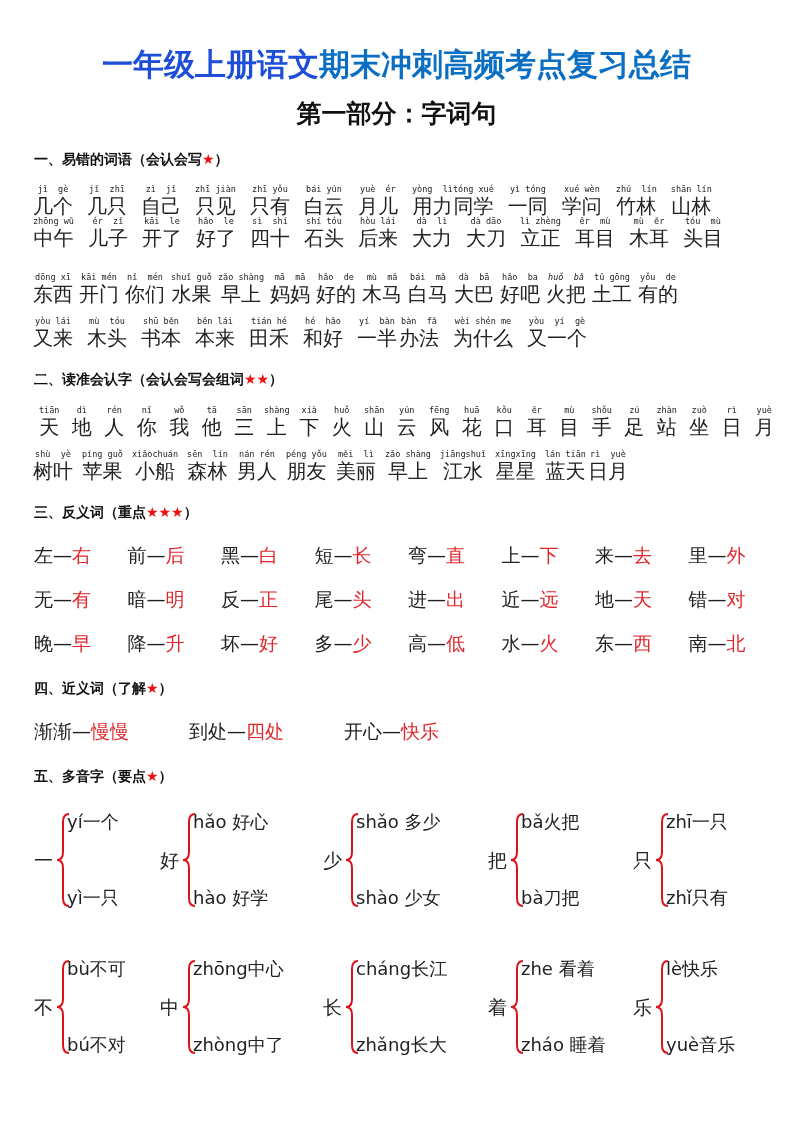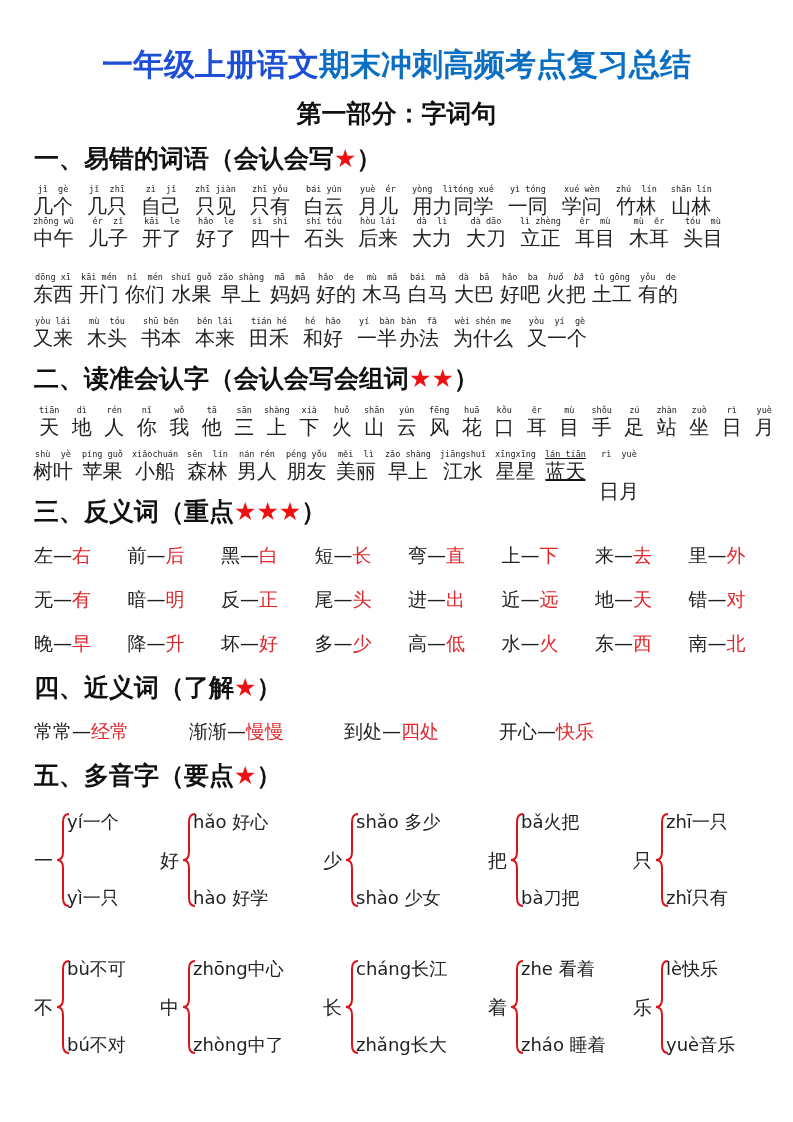--- a/index.html
+++ b/index.html
@@ -12,21 +12,21 @@
   }
   .title .black { color: #1d4ed8; }
   .title .blue { color: #0a6fc2; }
 
   .subtitle {
     position: absolute; top: 96px; left: 0; width: 793px; text-align: center;
     font-size: 25px; font-weight: bold; line-height: 36px; color: #111;
   }
 
   .section-h {
-    position: absolute; left: 34px; font-size: 25px; font-weight: bold; line-height: 30px; color: #111;
+    position: absolute; left: 34px; font-size: 14px; font-weight: bold; line-height: 30px; color: #111;
     white-space: nowrap;
   }
   .section-h .stars { color: #ee1111; }
 
   .word-row { position: absolute; left: 33px; display: flex; white-space: nowrap; }
   .word { display: flex; flex-direction: column; align-items: center; }
   .py { font-size: 8.5px; line-height: 10px; height: 10px; color: #222; font-family: "DejaVu Sans Mono", monospace; letter-spacing: 0; }
   .hz { font-size: 20px; line-height: 24px; color: #222; font-weight: normal; }
 
   .ant-row { position: absolute; left: 34px; display: flex; font-size: 19px; line-height: 26px; }
@@ -399,25 +399,25 @@
       <span class="hz">早上</span>
     </div>
     <div class="word" style="margin-right: 9px;">
       <span class="py" style="white-space: pre;">jiāngshuǐ</span>
       <span class="hz">江水</span>
     </div>
     <div class="word" style="margin-right: 9px;">
       <span class="py" style="white-space: pre;">xīngxīng</span>
       <span class="hz">星星</span>
     </div>
-    <div class="word" style="margin-right: 13px; text-decoration: underline;">
+    <div class="word" style="margin-right: 2px;">
       <span class="py" style="white-space: pre;">lán tiān</span>
       <span class="hz">蓝天</span>
     </div>
-    <div class="word" style="margin-right: 18px; gap: 20px;">
+    <div class="word" style="margin-right: 18px;">
       <span class="py" style="white-space: pre;">rì  yuè</span>
       <span class="hz">日月</span>
     </div>
   </div>
 
 <div class="section-h" style="top:497px;">
   <span>三、反义词（重点</span><span class="stars">★★★</span><span>）</span>
 </div>
 <div class="ant-row" id="s3r0" style="top:542px;">
     <div class="ant"><span class="a">左</span><span class="dash">—</span><span class="b">右</span></div>
@@ -447,21 +447,20 @@
     <div class="ant"><span class="a">高</span><span class="dash">—</span><span class="b">低</span></div>
     <div class="ant"><span class="a">水</span><span class="dash">—</span><span class="b">火</span></div>
     <div class="ant"><span class="a">东</span><span class="dash">—</span><span class="b">西</span></div>
     <div class="ant"><span class="a">南</span><span class="dash">—</span><span class="b">北</span></div>
   </div>
 
 <div class="section-h" style="top:673px;">
   <span>四、近义词（了解</span><span class="stars">★</span><span>）</span>
 </div>
 <div class="syn-row" id="s4">
-    <div class="syn" style="width: 155px;"><span class="a">常常</span><span class="a">—</span><span class="b">经常</span></div>
     <div class="syn" style="width: 155px;"><span class="a">渐渐</span><span class="a">—</span><span class="b">慢慢</span></div>
     <div class="syn" style="width: 155px;"><span class="a">到处</span><span class="a">—</span><span class="b">四处</span></div>
     <div class="syn" style="width: 120px;"><span class="a">开心</span><span class="a">—</span><span class="b">快乐</span></div>
   </div>
 
 <div class="section-h" style="top:761px;">
   <span>五、多音字（要点</span><span class="stars">★</span><span>）</span>
 </div>
 <div id="s5">
     <div class="poly" style="left: 34px; top: 810px;">

